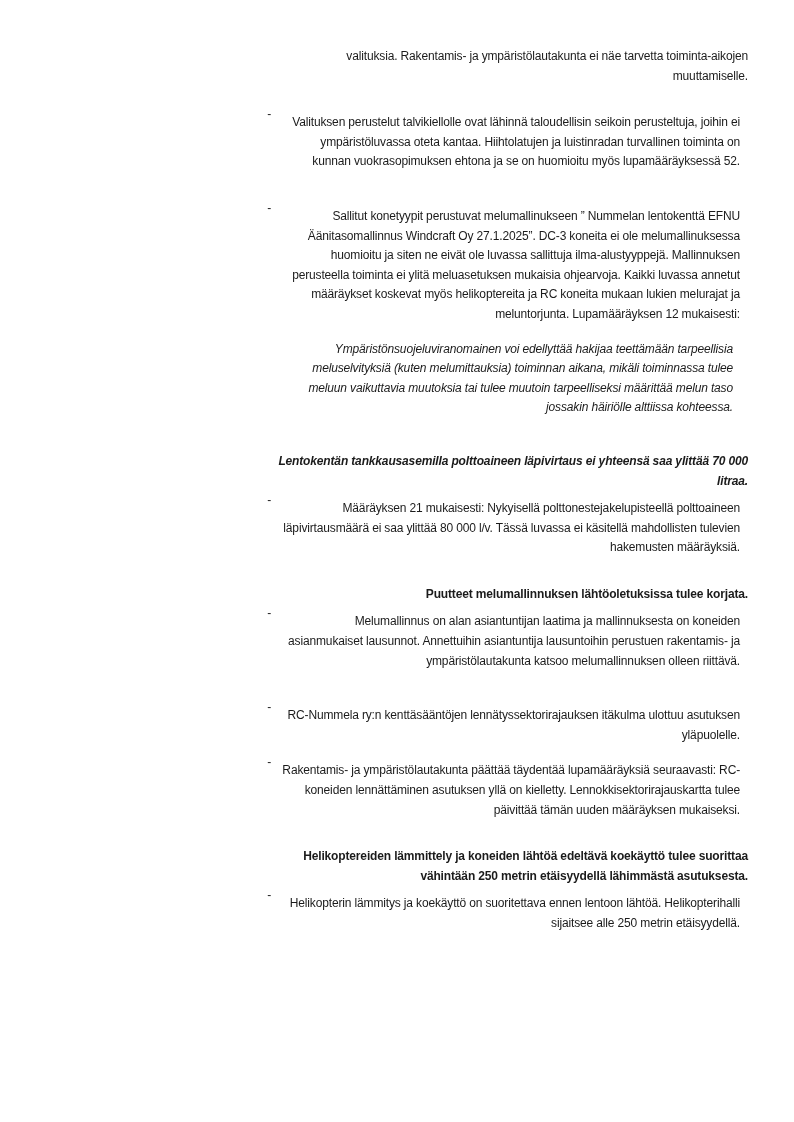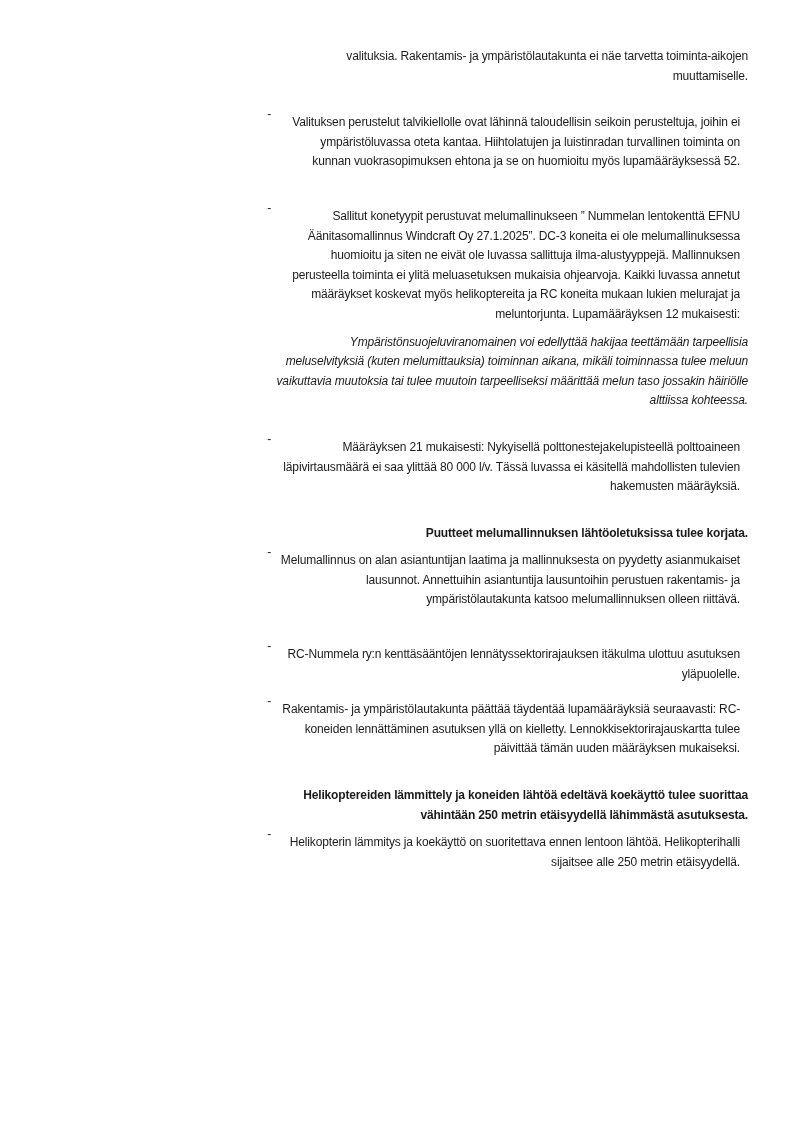--- a/index.html
+++ b/index.html
@@ -52,21 +52,21 @@
     box-sizing: border-box;
   }
   .btext-wrap {
     flex: 1;
     min-width: 0;
   }
   .btext {
     margin: 8px;
   }
   .italic-cont {
-    margin: 0;
+    margin: 15px;
     font-style: italic;
   }
 </style>
 </head>
 <body>
 
 <div class="page">
   <div class="content">
 
     <p class="lead-para">valituksia. Rakentamis- ja ympäristölautakunta ei näe tarvetta toiminta-aikojen muuttamiselle.</p>
@@ -84,34 +84,35 @@
       <div class="bullet">
         <span class="marker">-</span>
         <div class="btext-wrap">
           <p class="btext">Sallitut konetyypit perustuvat melumallinukseen ” Nummelan lentokenttä EFNU Äänitasomallinnus Windcraft Oy 27.1.2025”. DC-3 koneita ei ole melumallinuksessa huomioitu ja siten ne eivät ole luvassa sallittuja ilma-alustyyppejä. Mallinnuksen perusteella toiminta ei ylitä meluasetuksen mukaisia ohjearvoja. Kaikki luvassa annetut määräykset koskevat myös helikoptereita ja RC koneita mukaan lukien melurajat ja meluntorjunta. Lupamääräyksen 12 mukaisesti:</p>
           <p class="italic-cont">Ympäristönsuojeluviranomainen voi edellyttää hakijaa teettämään tarpeellisia meluselvityksiä (kuten melumittauksia) toiminnan aikana, mikäli toiminnassa tulee meluun vaikuttavia muutoksia tai tulee muutoin tarpeelliseksi määrittää melun taso jossakin häiriölle alttiissa kohteessa.</p>
         </div>
       </div>
     </div>
 
     <div class="sec">
+      <h3 class="hd it">Lentokentän tankkausasemilla polttoaineen läpivirtaus ei yhteensä saa ylittää 70 000 litraa.</h3>
       <div class="bullet">
         <span class="marker">-</span>
         <div class="btext-wrap">
           <p class="btext">Määräyksen 21 mukaisesti: Nykyisellä polttonestejakelupisteellä polttoaineen läpivirtausmäärä ei saa ylittää 80 000 l/v. Tässä luvassa ei käsitellä mahdollisten tulevien hakemusten määräyksiä.</p>
         </div>
       </div>
     </div>
 
     <div class="sec">
       <h3 class="hd">Puutteet melumallinnuksen lähtöoletuksissa tulee korjata.</h3>
       <div class="bullet">
         <span class="marker">-</span>
         <div class="btext-wrap">
-          <p class="btext">Melumallinnus on alan asiantuntijan laatima ja mallinnuksesta on pyydetty asianmukaiset lausunnot. Annettuihin asiantuntija lausuntoihin perustuen rakentamis- ja ympäristölautakunta katsoo melumallinnuksen olleen riittävä.</p>
+          <p class="btext">Melumallinnus on alan asiantuntijan laatima ja mallinnuksesta on koneiden asianmukaiset lausunnot. Annettuihin asiantuntija lausuntoihin perustuen rakentamis- ja ympäristölautakunta katsoo melumallinnuksen olleen riittävä.</p>
         </div>
       </div>
     </div>
 
     <div class="sec">
       <div class="bullet">
         <span class="marker">-</span>
         <div class="btext-wrap">
           <p class="btext">RC-Nummela ry:n kenttäsääntöjen lennätyssektorirajauksen itäkulma ulottuu asutuksen yläpuolelle.</p>
         </div>

